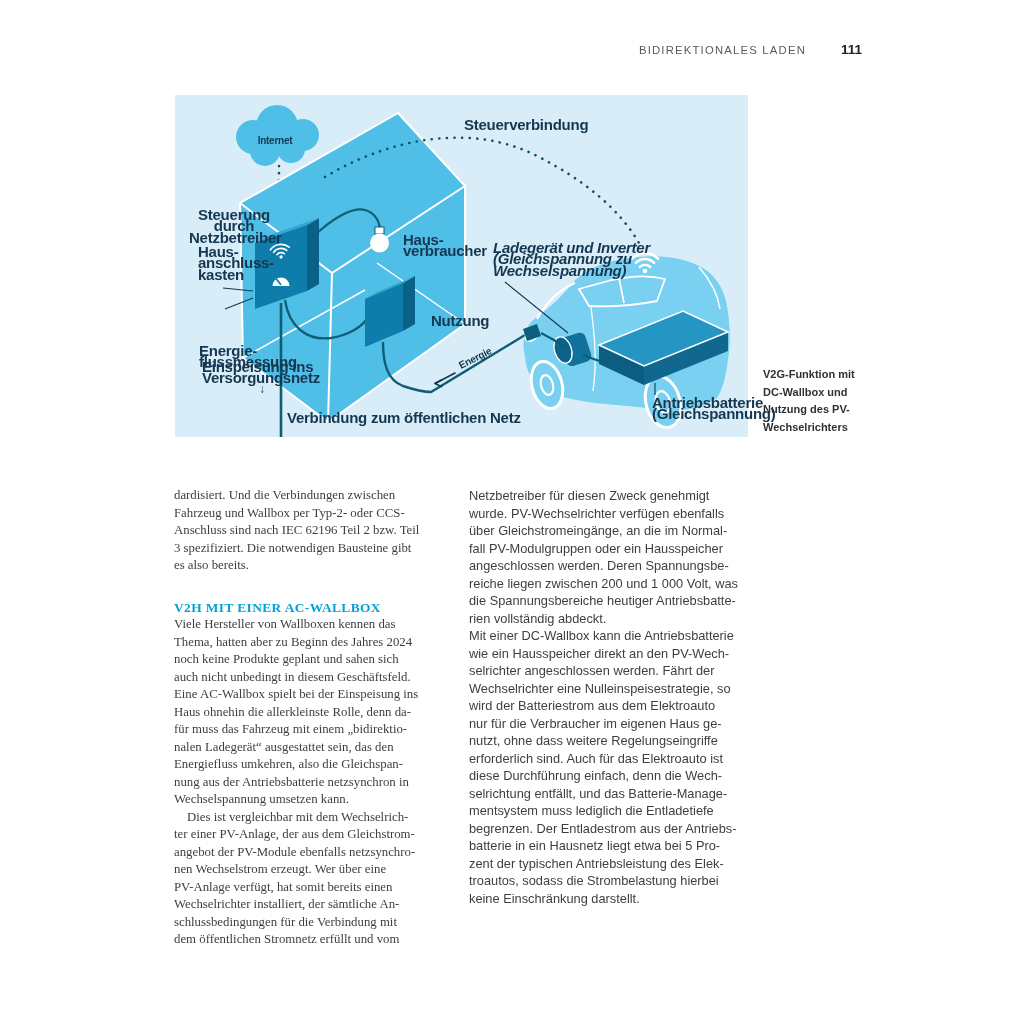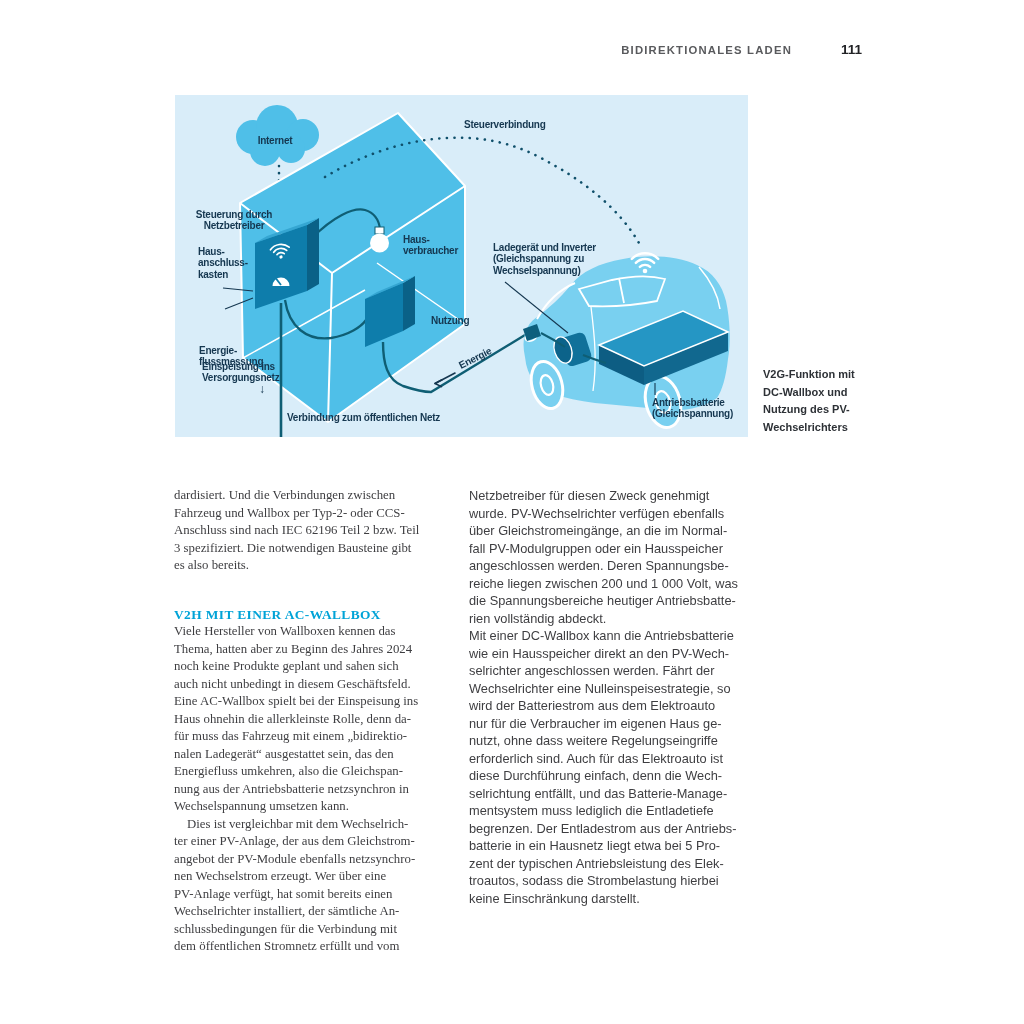--- a/index.html
+++ b/index.html
@@ -1,36 +1,36 @@
 <!DOCTYPE html>
 <html><head>
 <meta charset="utf-8">
 <style>
   html,body{margin:0;padding:0;background:#ffffff;}
   .page{position:relative;width:1024px;height:1024px;background:#ffffff;overflow:hidden;
         font-family:"Liberation Sans",sans-serif;}
   
-  .hdr-title{position:absolute;top:44px;right:232px;font-size:11.3px;letter-spacing:1.2px;
-             color:#595a5d;font-weight:700;}
+  .hdr-title{position:absolute;top:44px;right:218px;font-size:11.3px;letter-spacing:1.2px;
+             color:#595a5d;font-weight:400;}
   .hdr-num{position:absolute;top:42px;left:841px;font-size:13.5px;font-weight:700;color:#222326;}
   
   .figure{position:absolute;left:175px;top:95px;width:573px;height:342px;background:#d9edf9;}
   .figure svg{position:absolute;left:0;top:0;}
-  .lbl{position:absolute;font-size:10px;line-height:11.3px;font-weight:700;color:#153750;
+  .lbl{position:absolute;font-size:15px;line-height:11.3px;font-weight:700;color:#153750;
        letter-spacing:-0.25px;white-space:pre-line;}
   .lbl.big{font-size:10px;}
   .caption{position:absolute;left:763px;top:366px;width:125px;font-size:11px;line-height:17.7px;
            font-weight:700;color:#2d3136;white-space:pre-line;}
   
   .col{position:absolute;top:487px;width:302px;font-size:12.8px;line-height:17.5px;color:#3e3e41;}
   .col-left{left:174px;font-family:Liberation Serif, serif;}
   .col-right{left:469px;}
   .col p{margin:0;white-space:pre-line;}
   .col p.indent{text-indent:13px;}
-  .col h3{margin:31px 0 0 0;font-size:13.4px;line-height:17.5px;font-weight:700;color:#00a3d7;
+  .col h3{margin:24px 0 0 0;font-size:13.4px;line-height:17.5px;font-weight:700;color:#00a3d7;
           letter-spacing:0.4px;}
 </style>
 </head>
 <body>
 
 <div class="page">
 
   <span class="hdr-title">BIDIREKTIONALES LADEN</span>
   <span class="hdr-num">111</span>
 
@@ -153,21 +153,21 @@
 kasten</div>
     <div class="lbl" style="left:228px;top:139px;">Haus-
 verbraucher</div>
     <div class="lbl" style="left:24px;top:218px;margin-top:32px;">Energie-
 flussmessung</div>
     <div class="lbl" style="left:27px;top:266px;">Einspeisung ins
 Versorgungsnetz</div>
     <div class="lbl" style="left:84px;top:289px;font-size:12px;">↓</div>
     <div class="lbl" style="left:112px;top:317px;">Verbindung zum öffentlichen Netz</div>
     <div class="lbl" style="left:256px;top:220px;">Nutzung</div>
-    <div class="lbl" style="left:318px;top:147px;">Ladegerät und Inverter
+    <div class="lbl" style="left:318px;top:147px;font-style:italic;">Ladegerät und Inverter
 (Gleichspannung zu
 Wechselspannung)</div>
     <div class="lbl big" style="left:282px;top:266px;transform:rotate(-27deg);transform-origin:left top;">Energie</div>
     <div class="lbl" style="left:477px;top:302px;">Antriebsbatterie
 (Gleichspannung)</div>
   </div>
 
   <div class="caption">V2G-Funktion mit
 DC-Wallbox und
 Nutzung des PV-

